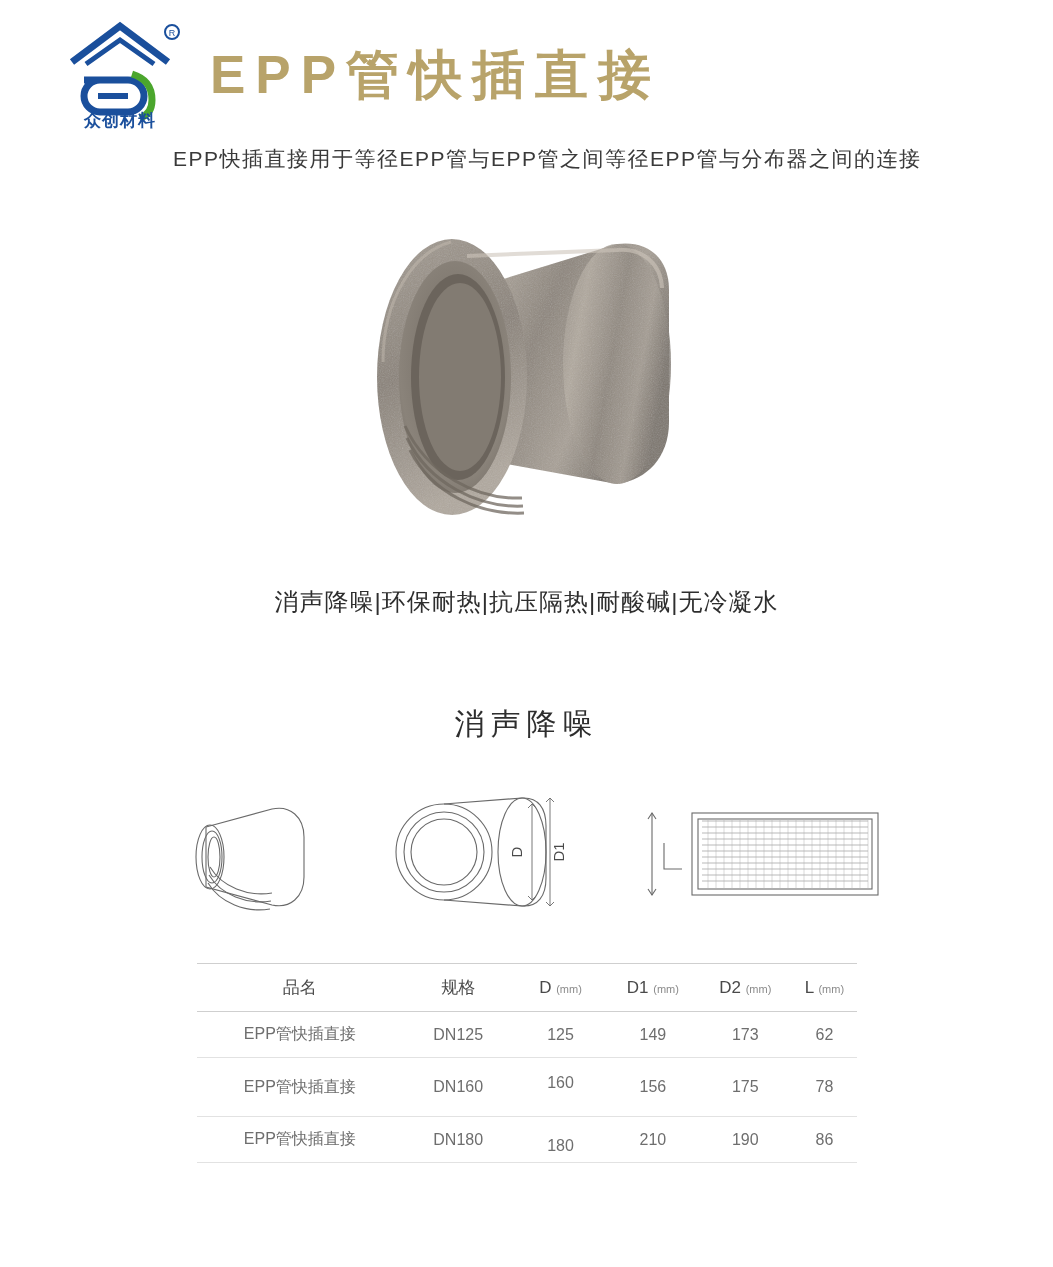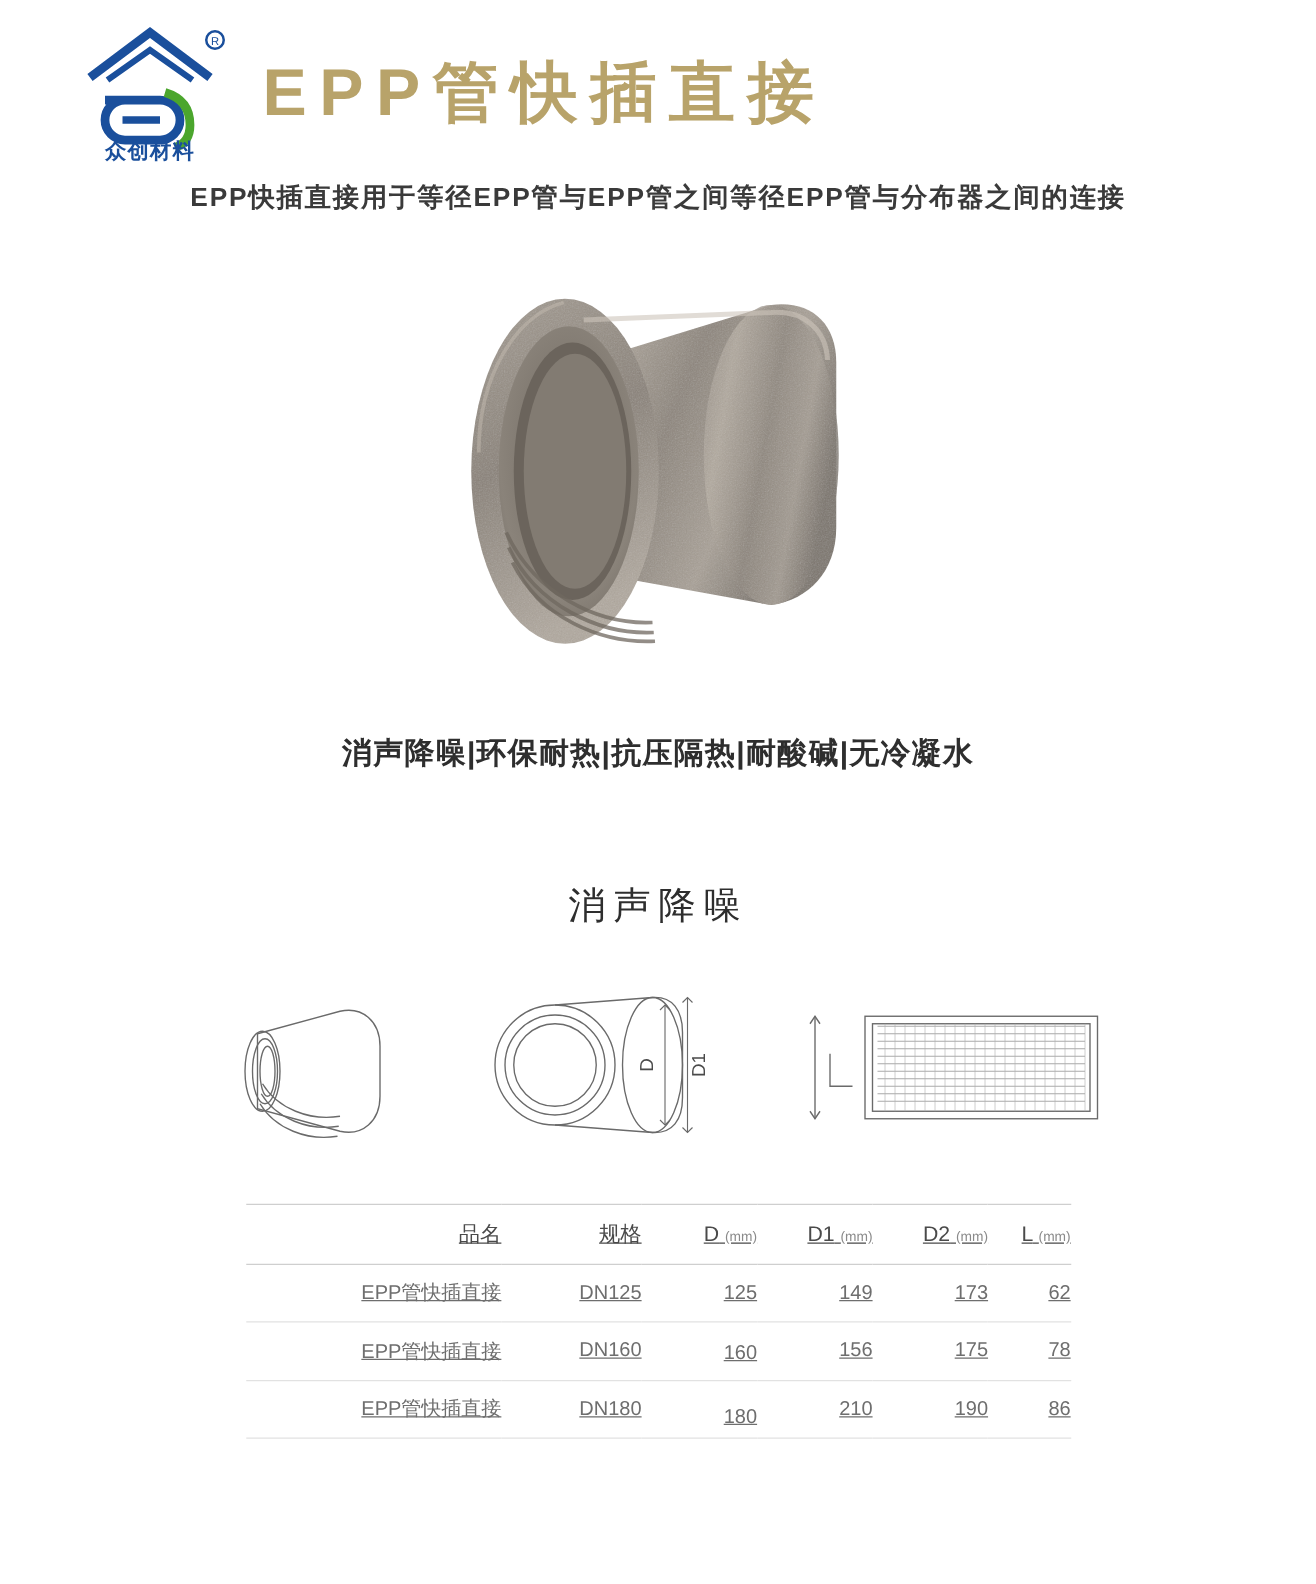--- a/index.html
+++ b/index.html
@@ -33,44 +33,44 @@
     color: #b8a36a;
     font-weight: bold;
     margin-left: 28px;
     line-height: 1;
     white-space: nowrap;
   }
 
   .subtitle {
     width: 790px;
     margin: 14px auto 0 auto;
-    text-align: center;
+    text-align: right;
     font-size: 21px;
     line-height: 1.45;
     letter-spacing: 1.5px;
     color: #3a3a3a;
-    font-weight: bold;
+    font-weight: normal;
   }
 
   
   .hero {
     margin-top: 28px;
     height: 350px;
     display: flex;
     align-items: center;
     justify-content: center;
   }
   .ring-wrap { position: relative; width: 420px; height: 330px; }
 
   .features {
     text-align: center;
     font-size: 24px;
     letter-spacing: 1px;
     color: #2e2e2e;
-    font-weight: bold;
+    font-weight: normal;
     margin-top: 34px;
   }
 
   .section-title {
     text-align: center;
     font-size: 30px;
     letter-spacing: 6px;
     color: #2e2e2e;
     margin-top: 86px;
   }
@@ -93,43 +93,42 @@
   }
   .table-caption {
     font-size: 17px;
     font-weight: bold;
     color: #222;
     margin-bottom: 8px;
     letter-spacing: 0.5px;
   }
   table { width: 100%; border-collapse: collapse; }
   th, td {
-    text-align: right;
+    text-align: center;
     font-weight: normal;
     color: #6e6e6e;
     font-size: 16px;
     padding: 12px 0 12px 2px;
     border-bottom: 1px solid #e2e2e2;
-    text-decoration: underline;
   }
   thead th {
     color: #4a4a4a;
     font-size: 17px;
     border-bottom: 1px solid #cfcfcf;
     border-top: 1px solid #cfcfcf;
   }
   th .unit { font-size: 11px; color: #8a8a8a; }
   col.c1 { width: 31%; }
   col.c2 { width: 17%; }
   col.c3 { width: 14%; }
   col.c4 { width: 14%; }
   col.c5 { width: 14%; }
   col.c6 { width: 10%; }
   
-  tbody tr:nth-child(2) td.jitter { padding-top: 16px; padding-bottom: 12px; margin-left: 34px; }
+  tbody tr:nth-child(2) td.jitter { padding-top: 16px; padding-bottom: 24px; margin-left: 34px; }
   tbody tr:nth-child(3) td.jitter { padding-top: 18px; padding-bottom: 6px; }
 </style>
 </head>
 <body>
 
 <div class="header">
   <div class="logo">
     <svg width="120" height="112" viewBox="0 0 120 112" xmlns="http://www.w3.org/2000/svg">
 
       <path d="M10 44 L58 8 L106 44" fill="none" stroke="#1a4f9c" stroke-width="7"></path>

